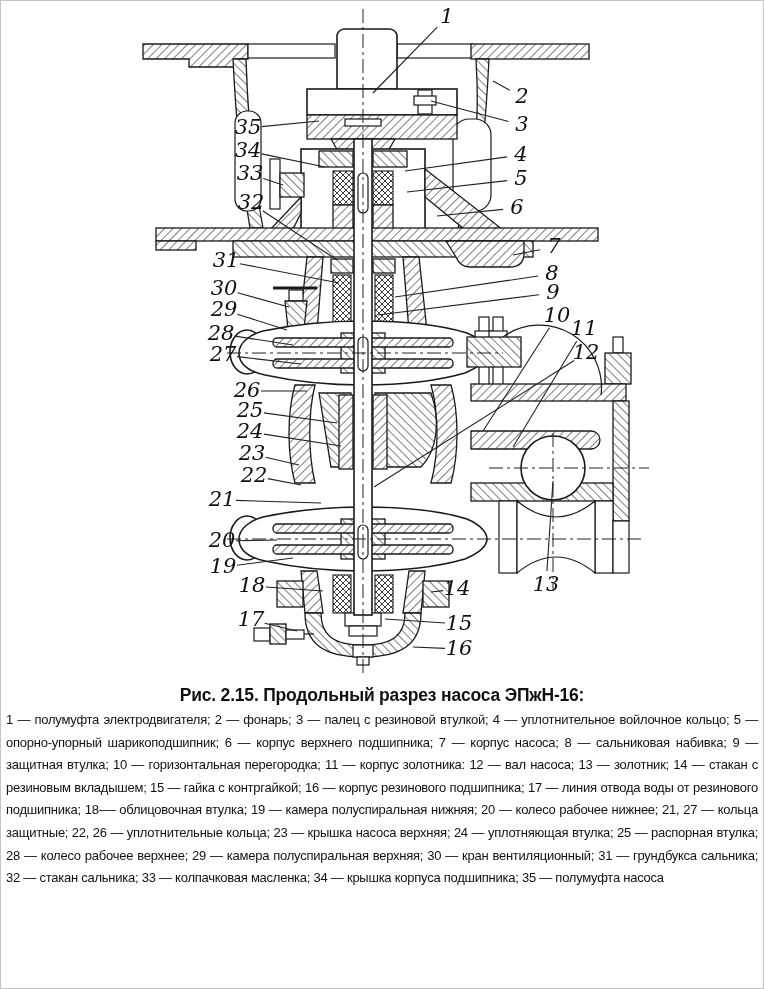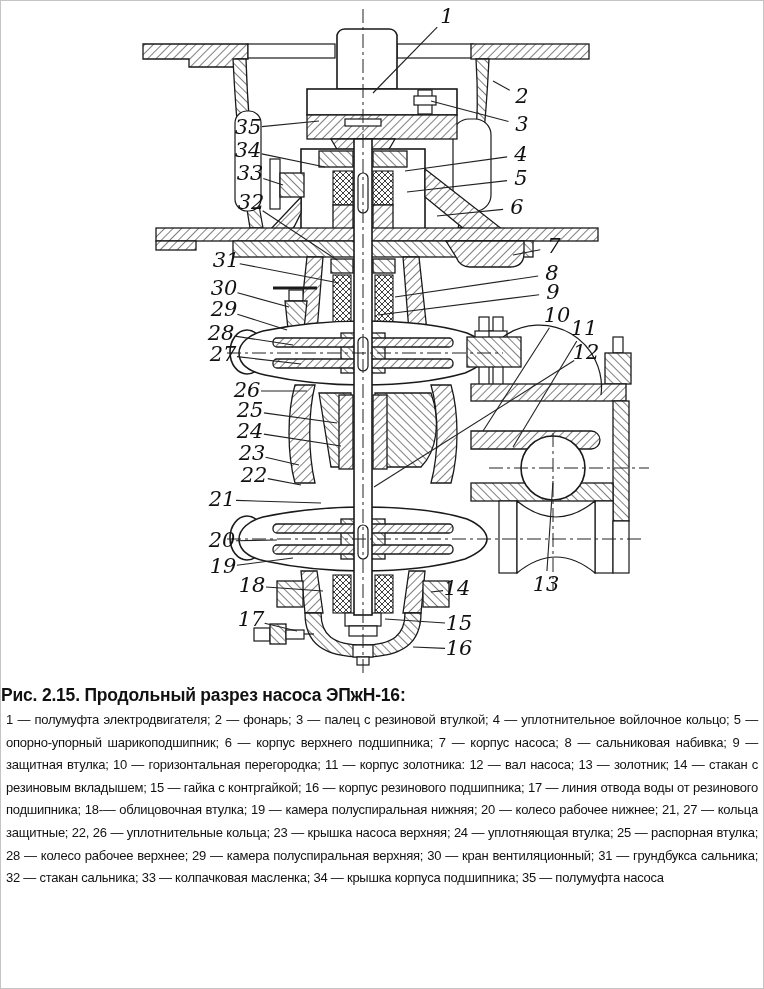--- a/index.html
+++ b/index.html
@@ -8,21 +8,21 @@
     width:764px;height:989px;
     box-sizing:border-box;
     border:1px solid #c4c4c4;
     background:#fff;
     font-family:"Liberation Sans", sans-serif;
     overflow:hidden;
   }
   .fig-svg{display:block;}
   .caption{
     margin-top:8px;
-    text-align:left;
+    text-align:center;
     font-size:17.5px;
     font-weight:bold;
     letter-spacing:-0.2px;
     color:#111;
   }
   .legend{
     padding:3px 5px 0 5px;
     font-size:13px;
     font-weight:normal;
     line-height:22.6px;

